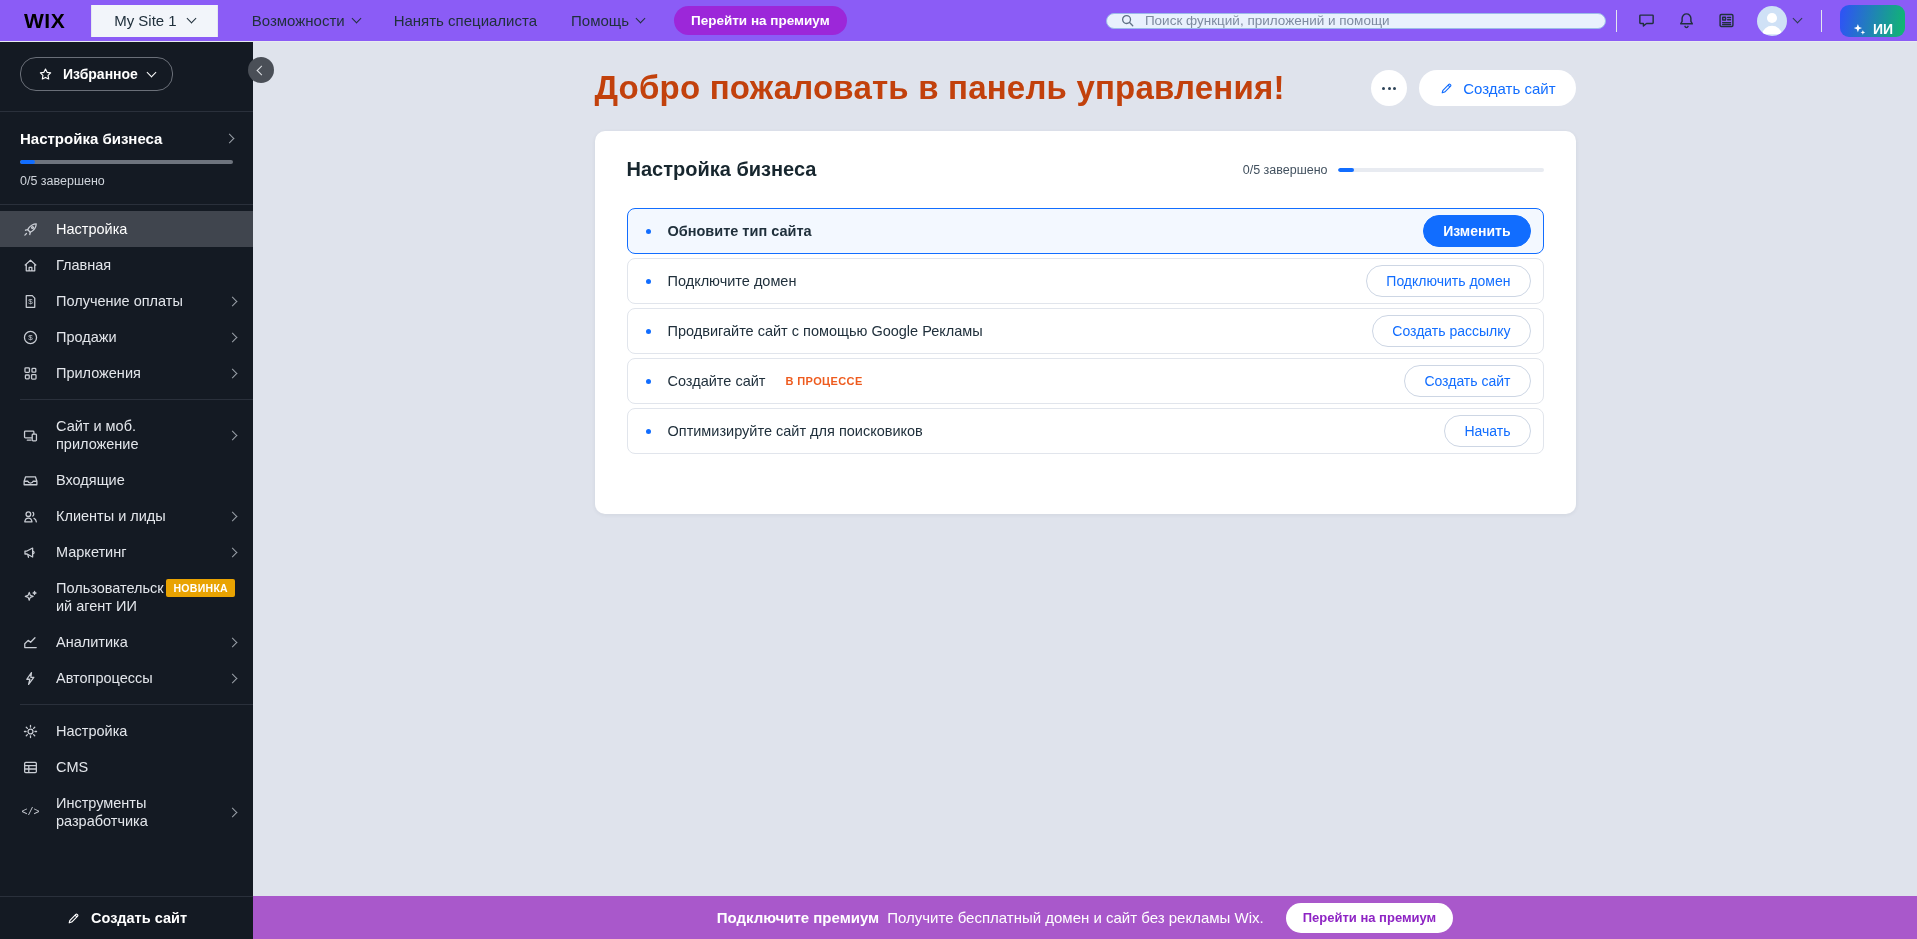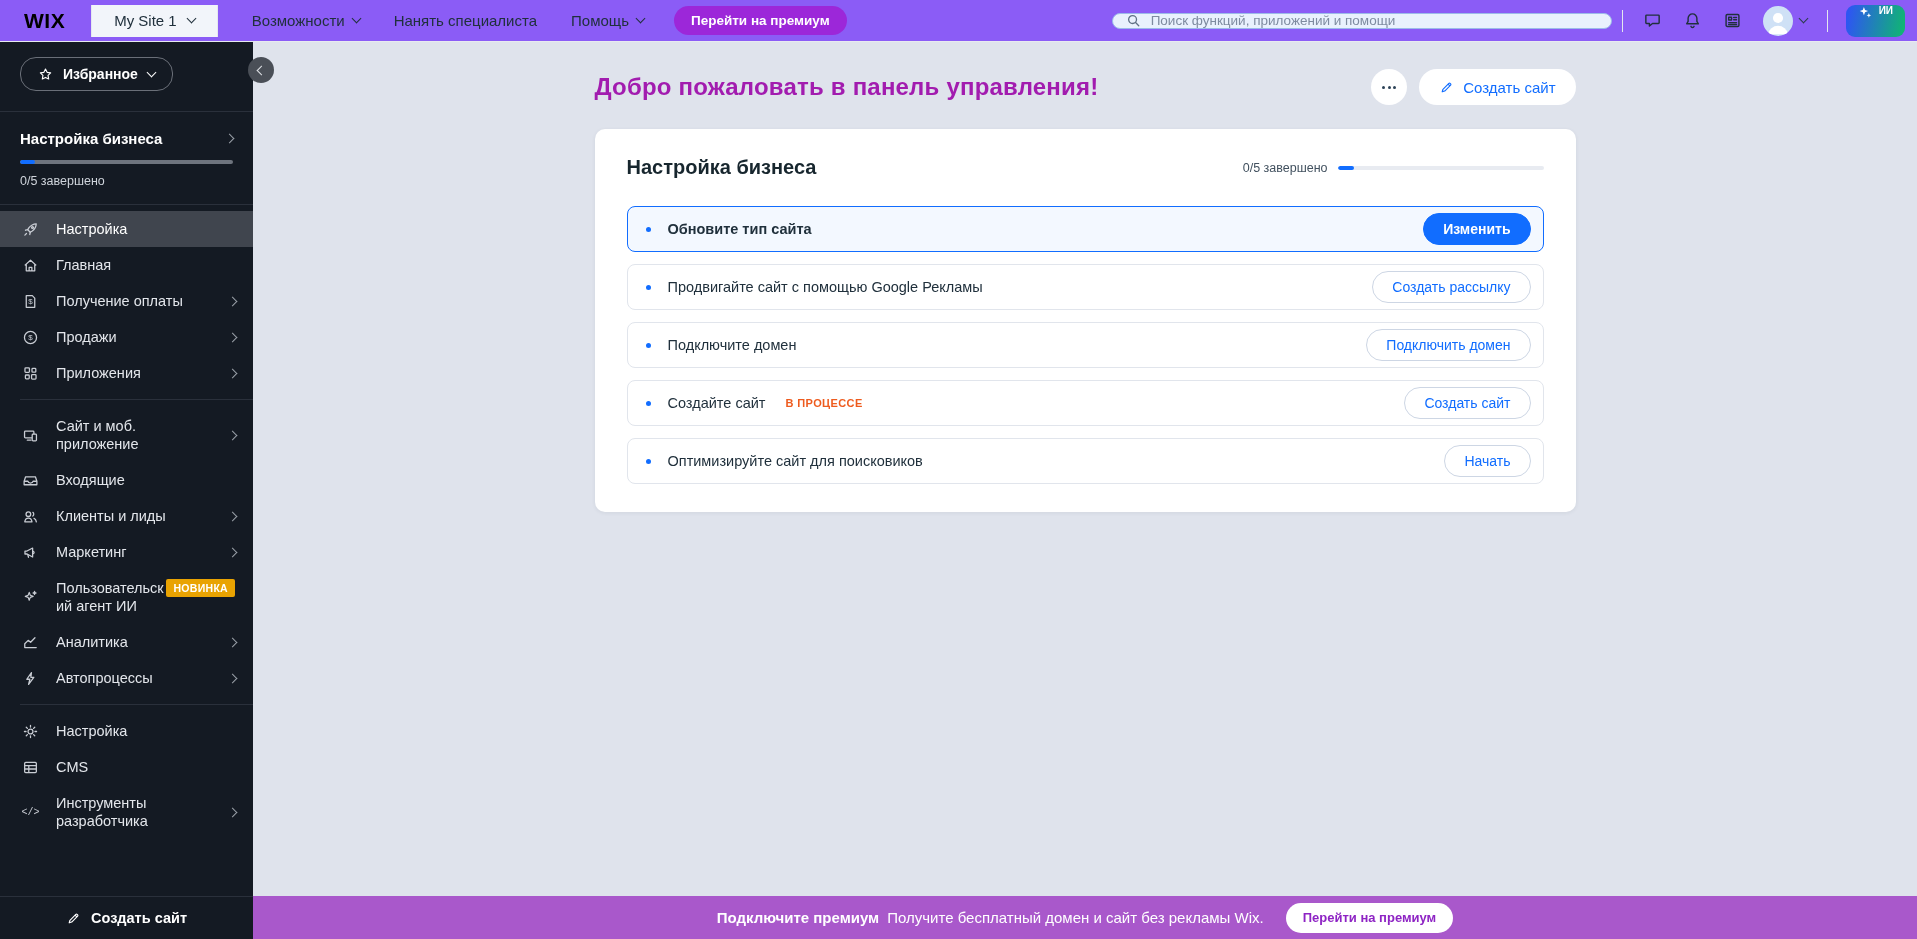--- a/index.html
+++ b/index.html
@@ -23,21 +23,21 @@
   .chev.left{transform:rotate(135deg)}
   .premium-pill{margin-left:30px;background:var(--premium-purple);color:#fff;border-radius:15px;height:29px;padding:0 17px;font-size:13.5px;font-weight:700;border:none;cursor:pointer;font-family:inherit}
   .topbar-right{margin-left:auto;display:flex;align-items:center;padding-right:12px}
   .search{width:500px;height:16px;border:1px solid #9cbbe9;background:#e9f1fd;border-radius:16px;display:flex;align-items:center;padding:0 13px;gap:8px}
   .search input{border:none;background:transparent;outline:none;font-size:13.5px;color:#33475c;width:100%;font-family:inherit}
   .search input::placeholder{color:#7e8ba0}
   .tb-divider{width:1px;height:22px;background:#e3e7ee;margin:0 10px}
   .tb-icon{width:40px;height:40px;display:flex;align-items:center;justify-content:center;color:#20303c;cursor:pointer}
   .avatar-wrap{display:flex;align-items:center;gap:7px;margin:0 10px;cursor:pointer}
   .avatar{width:30px;height:30px;border-radius:50%;background:#cfe1f6;overflow:hidden;display:flex;align-items:flex-end;justify-content:center}
-  .ai-btn{height:32px;border:none;border-radius:9px;background:linear-gradient(100deg,#2e55f3 5%,#0fb96e 100%);color:#fff;font-weight:700;font-size:10px;display:flex;align-items:flex-start;gap:6px;padding:0 12px;margin-left:8px;cursor:pointer;font-family:inherit}
+  .ai-btn{height:32px;border:none;border-radius:9px;background:linear-gradient(100deg,#2e55f3 5%,#0fb96e 100%);color:#fff;font-weight:700;font-size:14px;display:flex;align-items:flex-end;gap:6px;padding:0 12px;margin-left:8px;cursor:pointer;font-family:inherit}
 
   
   .sidebar{position:absolute;top:42px;left:0;bottom:0;width:253px;background:var(--sidebar-bg);color:#e6e9ee;display:flex;flex-direction:column}
   .fav-row{padding:15px 20px 20px}
   .fav-pill{display:inline-flex;align-items:center;gap:10px;border:1px solid #6a6f78;border-radius:16px;height:34px;padding:0 17px;font-size:14px;font-weight:700;color:#fff;cursor:pointer;background:transparent;font-family:inherit}
   .sb-divider{height:1px;background:#2a303b}
   .setup-block{padding:18px 20px 16px}
   .setup-head{display:flex;justify-content:space-between;align-items:center;font-size:15px;font-weight:700;color:#fff;cursor:pointer}
   .sb-progress{margin-top:13px;height:4px;border-radius:2px;background:#6e747e;overflow:hidden}
   .sb-progress i{display:block;height:100%;background:var(--accent);border-radius:2px}
@@ -52,32 +52,32 @@
   .menu-item.break .mi-label{max-width:112px;overflow-wrap:anywhere}
   .newbadge{position:absolute;right:18px;top:9px;background:var(--badge-orange);color:#fff;font-size:10.5px;font-weight:700;padding:3px 7px;border-radius:2px;letter-spacing:.3px}
   .code-glyph{font-family:"Liberation Mono","DejaVu Sans Mono",monospace;font-size:10px;color:#c9cdd4}
   .sidebar-footer{height:43px;border-top:1px solid #2a303b;display:flex;align-items:center;justify-content:center;gap:10px;font-size:14.5px;font-weight:700;color:#fff;cursor:pointer}
   .collapse-btn{position:absolute;left:248px;top:57px;width:26px;height:26px;border-radius:50%;background:#4a4f57;color:#dfe2e6;display:flex;align-items:center;justify-content:center;z-index:6;border:none;cursor:pointer}
 
   
   .main{position:absolute;left:253px;top:42px;right:0;bottom:43px;background:var(--main-bg);overflow:hidden}
   .main-inner{width:981px;margin:0 auto;padding-top:27px}
   .main-head{display:flex;align-items:center;justify-content:space-between}
-  .main-head h1{font-size:24px;margin:0;color:#a21caf;font-weight:700;letter-spacing:.2px}
+  .main-head h1{font-size:33px;margin:0;color:#c2410c;font-weight:700;letter-spacing:.2px}
   .head-actions{display:flex;gap:12px;align-items:center}
   .more-btn{width:36px;height:36px;border-radius:50%;background:#fff;border:none;color:#2c4257;display:flex;align-items:center;justify-content:center;gap:2.5px;cursor:pointer}
   .more-btn b{width:3px;height:3px;border-radius:50%;background:#2c4257}
   .create-btn{height:36px;border-radius:18px;background:#fff;border:none;color:var(--accent);font-size:15px;display:flex;align-items:center;gap:9px;padding:0 20px;cursor:pointer;font-family:inherit}
   .card{margin-top:24px;background:#fff;border-radius:10px;padding:27px 32px 20px;box-shadow:0 1px 4px rgba(22,45,61,.07);height:383px}
   .card-head{display:flex;justify-content:space-between;align-items:center}
   .card-head h2{font-size:20px;margin:0;color:#17262e;font-weight:700}
   .card-progress{display:flex;align-items:center;gap:10px;font-size:12.5px;color:#42515f}
   .cp-track{width:206px;height:4px;background:#e8ebf1;border-radius:2px;overflow:hidden}
   .cp-track i{display:block;height:100%;background:var(--accent);border-radius:2px}
-  .tasks{margin-top:27px;display:flex;flex-direction:column;gap:12px}
+  .tasks{margin-top:27px;display:flex;flex-direction:column;gap:4px}
   .task{height:46px;border:1px solid #e1e5ec;border-radius:8px;display:flex;align-items:center;padding:0 12px 0 18px;background:#fff}
   .task.highlight{background:#f3f8ff;border-color:var(--accent)}
   .dot{width:5px;height:5px;border-radius:50%;background:var(--accent);margin-right:17px;flex:none}
   .task-label{font-size:14.5px;color:#20303c}
   .task.highlight .task-label{font-weight:700}
   .task-status{margin-left:20px;font-size:11px;font-weight:700;color:var(--status-orange);letter-spacing:.4px}
   .task-btn{margin-left:auto;height:32px;border-radius:16px;padding:0 19px;font-size:14px;border:1px solid #cdd6e4;background:#fff;color:var(--accent);cursor:pointer;font-family:inherit;white-space:nowrap}
   .task-btn.primary{background:var(--accent);border:1px solid var(--accent);color:#fff;font-weight:600}
 
   
@@ -383,27 +383,27 @@
           </div>
         </div>
         <div class="tasks">
           <div class="task highlight">
             <span class="dot"></span>
             <span class="task-label">Обновите тип сайта</span>
             <button class="task-btn primary">Изменить</button>
           </div>
           <div class="task">
             <span class="dot"></span>
+            <span class="task-label">Подключите домен</span>
+            <button class="task-btn">Подключить домен</button>
+          </div>
+          <div class="task">
+            <span class="dot"></span>
             <span class="task-label">Продвигайте сайт с помощью Google Рекламы</span>
             <button class="task-btn">Создать рассылку</button>
-          </div>
-          <div class="task">
-            <span class="dot"></span>
-            <span class="task-label">Подключите домен</span>
-            <button class="task-btn">Подключить домен</button>
           </div>
           <div class="task">
             <span class="dot"></span>
             <span class="task-label">Создайте сайт</span>
             <span class="task-status">В ПРОЦЕССЕ</span>
             <button class="task-btn">Создать сайт</button>
           </div>
           <div class="task">
             <span class="dot"></span>
             <span class="task-label">Оптимизируйте сайт для поисковиков</span>

